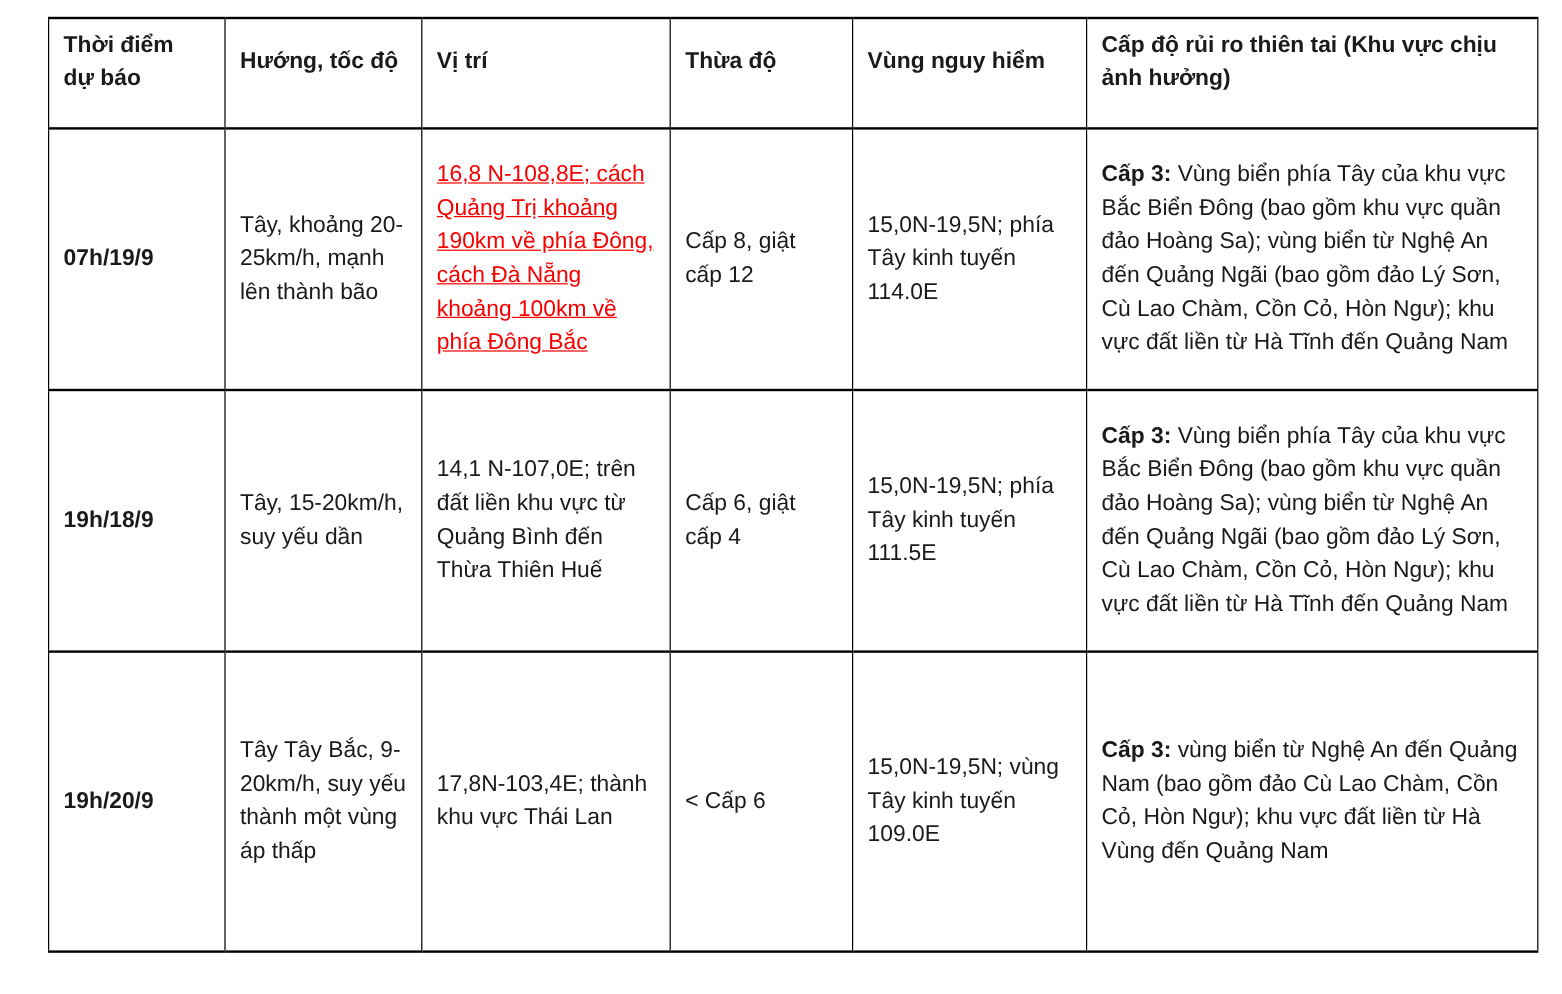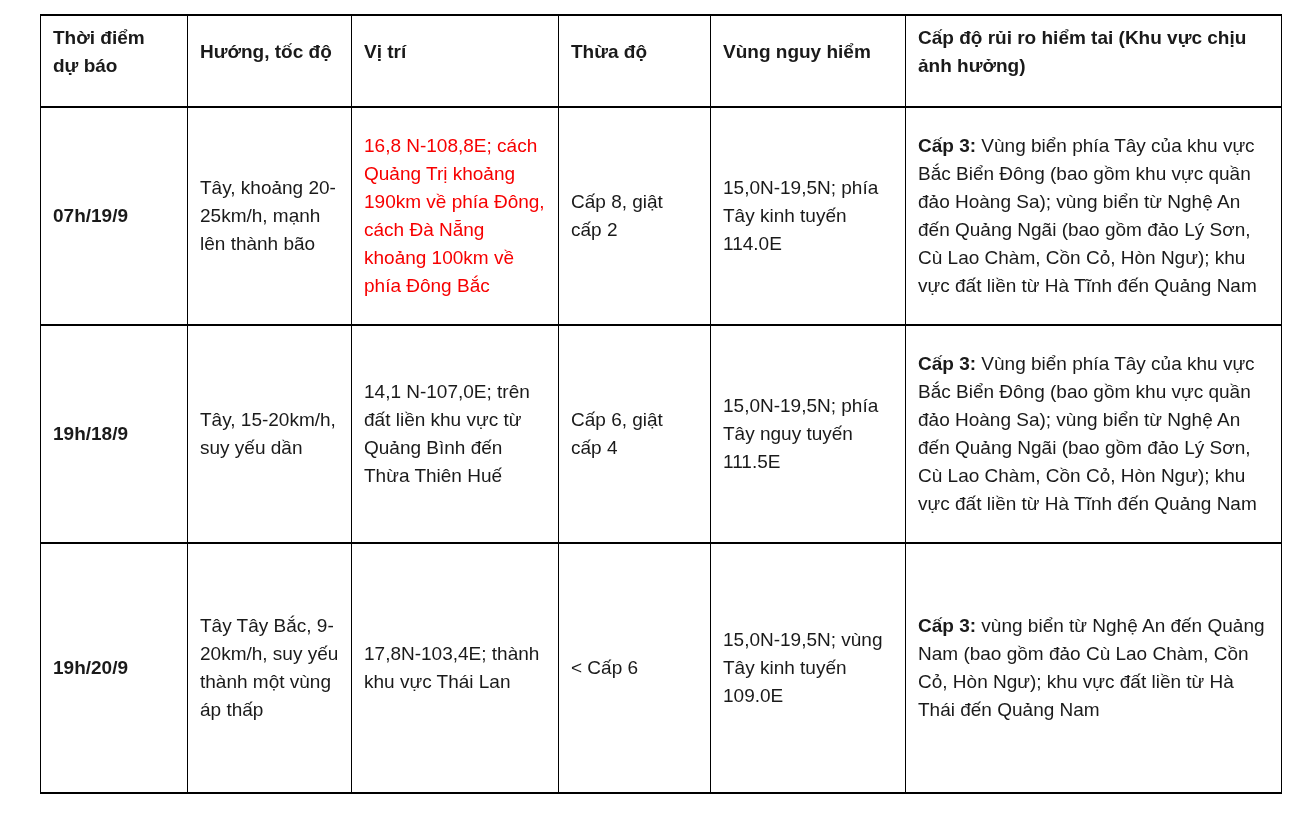--- a/index.html
+++ b/index.html
@@ -37,21 +37,21 @@
   }
   table.forecast th {
     font-weight: 700;
     padding-bottom: 26px;
   }
   tr.header-row   { height: 81px; }
   tr.row-0        { height: 218px; }
   tr.row-1        { height: 218px; }
   tr.row-2        { height: 250px; }
   td.time-cell    { font-weight: 700; }
-  td.position-red { color: #f70000; }
+  td.position-red { color: #f70000; text-decoration: underline; }
   .risk-label     { font-weight: 700; text-align: center; }
   col.c-time      { width: 147px; }
   col.c-dir       { width: 164px; }
   col.c-pos       { width: 207px; }
   col.c-int       { width: 152px; }
   col.c-danger    { width: 195px; }
   col.c-risk      { width: 376px; }
 </style>
 </head>
 <body>
@@ -66,43 +66,43 @@
         <col class="c-danger">
         <col class="c-risk">
     </colgroup>
     <thead>
       <tr class="header-row">
         <th>Thời điểm dự báo</th>
         <th>Hướng, tốc độ</th>
         <th>Vị trí</th>
         <th>Thừa độ</th>
         <th>Vùng nguy hiểm</th>
-        <th>Cấp độ rủi ro hiểm tai (Khu vực chịu ảnh hưởng)</th>
+        <th>Cấp độ rủi ro thiên tai (Khu vực chịu ảnh hưởng)</th>
       </tr>
     </thead>
     <tbody>
       <tr class="row-0">
         <td class="time-cell">07h/19/9</td>
         <td>Tây, khoảng 20-25km/h, mạnh lên thành bão</td>
         <td class="position-red">16,8 N-108,8E; cách Quảng Trị khoảng 190km về phía Đông, cách Đà Nẵng khoảng 100km về phía Đông Bắc</td>
-        <td>Cấp 8, giật cấp 2</td>
+        <td>Cấp 8, giật cấp 12</td>
         <td>15,0N-19,5N; phía Tây kinh tuyến 114.0E</td>
         <td><span class="risk-label">Cấp 3:</span> <span>Vùng biển phía Tây của khu vực Bắc Biển Đông (bao gồm khu vực quần đảo Hoàng Sa); vùng biển từ Nghệ An đến Quảng Ngãi (bao gồm đảo Lý Sơn, Cù Lao Chàm, Cồn Cỏ, Hòn Ngư); khu vực đất liền từ Hà Tĩnh đến Quảng Nam</span></td>
       </tr>
       <tr class="row-1">
         <td class="time-cell">19h/18/9</td>
         <td>Tây, 15-20km/h, suy yếu dần</td>
         <td>14,1 N-107,0E; trên đất liền khu vực từ Quảng Bình đến Thừa Thiên Huế</td>
         <td>Cấp 6, giật cấp 4</td>
-        <td>15,0N-19,5N; phía Tây nguy tuyến 111.5E</td>
+        <td>15,0N-19,5N; phía Tây kinh tuyến 111.5E</td>
         <td><span class="risk-label">Cấp 3:</span> <span>Vùng biển phía Tây của khu vực Bắc Biển Đông (bao gồm khu vực quần đảo Hoàng Sa); vùng biển từ Nghệ An đến Quảng Ngãi (bao gồm đảo Lý Sơn, Cù Lao Chàm, Cồn Cỏ, Hòn Ngư); khu vực đất liền từ Hà Tĩnh đến Quảng Nam</span></td>
       </tr>
       <tr class="row-2">
         <td class="time-cell">19h/20/9</td>
         <td>Tây Tây Bắc, 9-20km/h, suy yếu thành một vùng áp thấp</td>
         <td>17,8N-103,4E; thành khu vực Thái Lan</td>
         <td>&lt; Cấp 6</td>
         <td>15,0N-19,5N; vùng Tây kinh tuyến 109.0E</td>
-        <td><span class="risk-label">Cấp 3:</span> <span>vùng biển từ Nghệ An đến Quảng Nam (bao gồm đảo Cù Lao Chàm, Cồn Cỏ, Hòn Ngư); khu vực đất liền từ Hà Thái đến Quảng Nam</span></td>
+        <td><span class="risk-label">Cấp 3:</span> <span>vùng biển từ Nghệ An đến Quảng Nam (bao gồm đảo Cù Lao Chàm, Cồn Cỏ, Hòn Ngư); khu vực đất liền từ Hà Vùng đến Quảng Nam</span></td>
       </tr>
     </tbody>
   </table>
 </div>
 
 </body></html>

